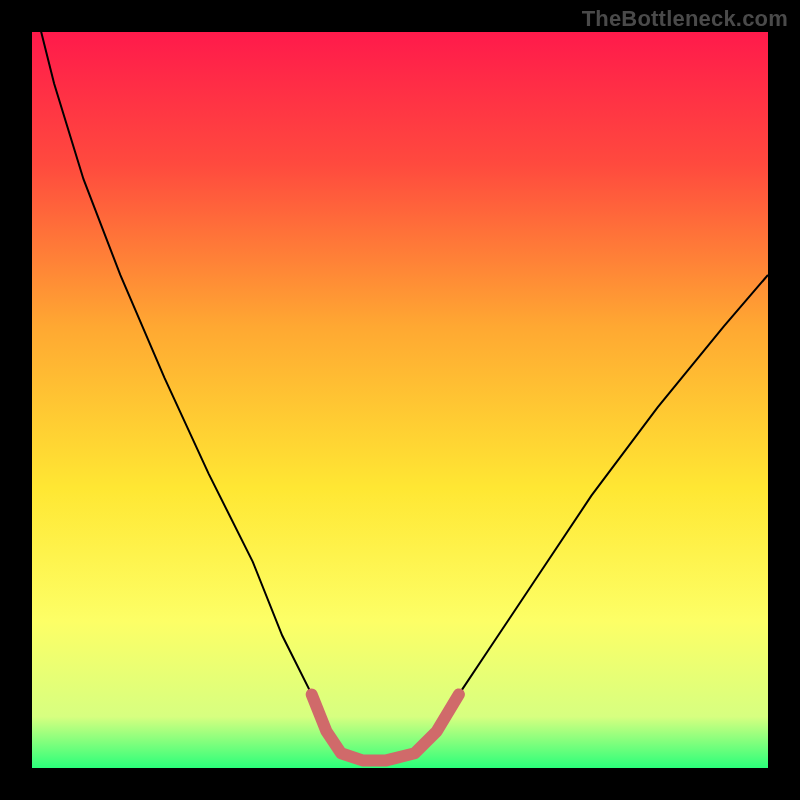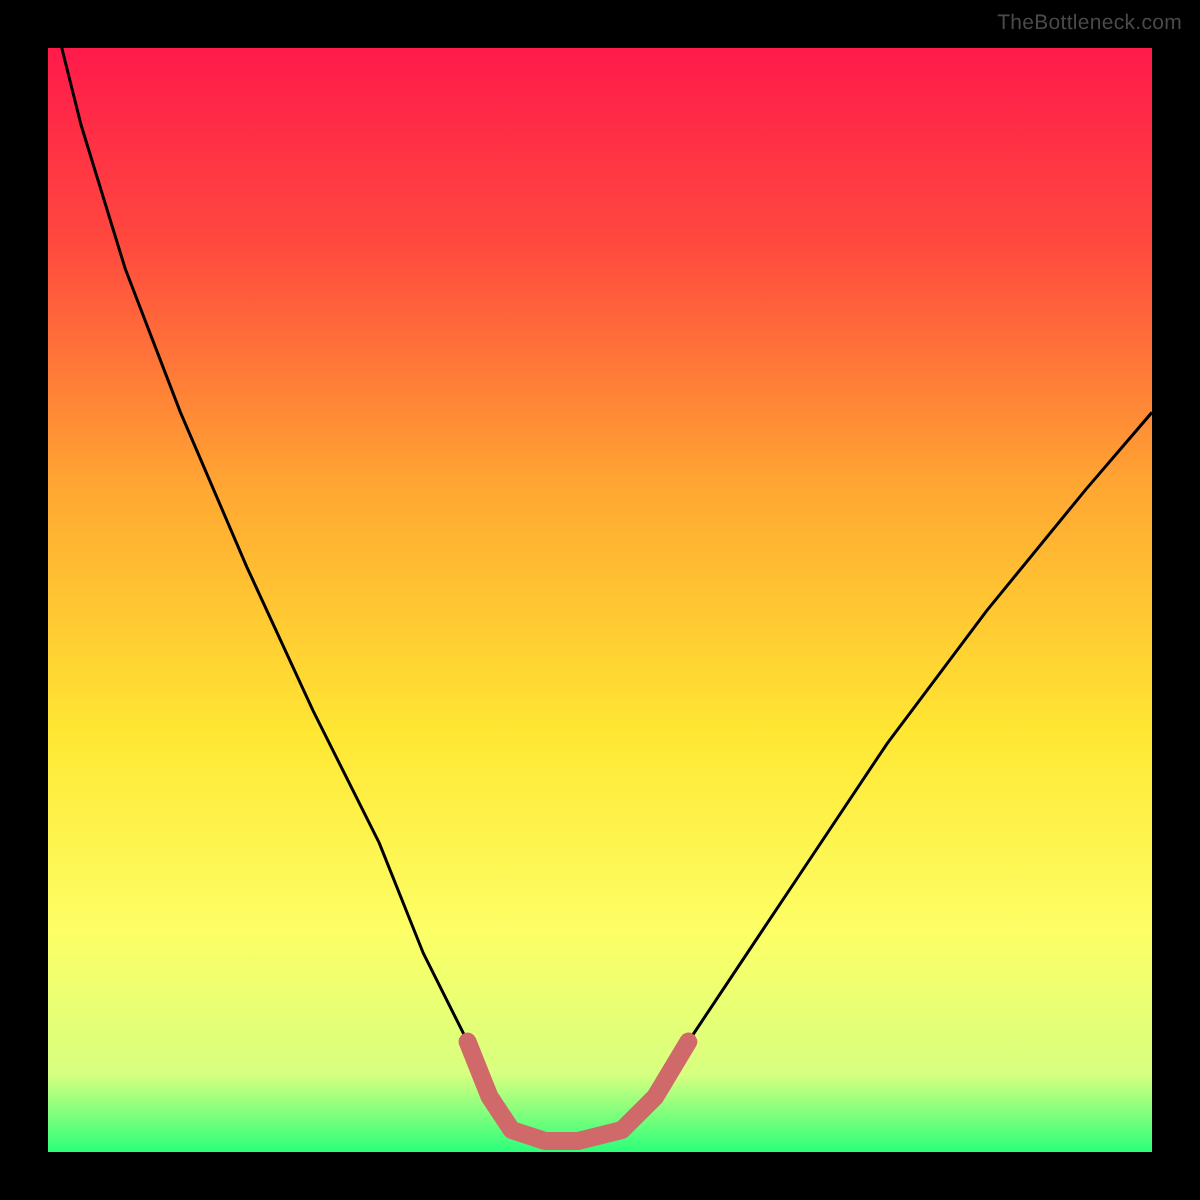--- a/index.html
+++ b/index.html
@@ -23,22 +23,22 @@
     top: 32px;
     width: 736px;
     height: 736px;
     overflow: hidden;
   }
   .watermark {
     position: absolute;
     top: 6px;
     right: 12px;
     color: #4a4a4a;
-    font-size: 14px;
-    font-weight: 400;
+    font-size: 22px;
+    font-weight: 700;
     letter-spacing: 0.2px;
     pointer-events: none;
     user-select: none;
   }
   svg { display: block; }
 </style>
 </head>
 <body>
 
 <div class="frame">

